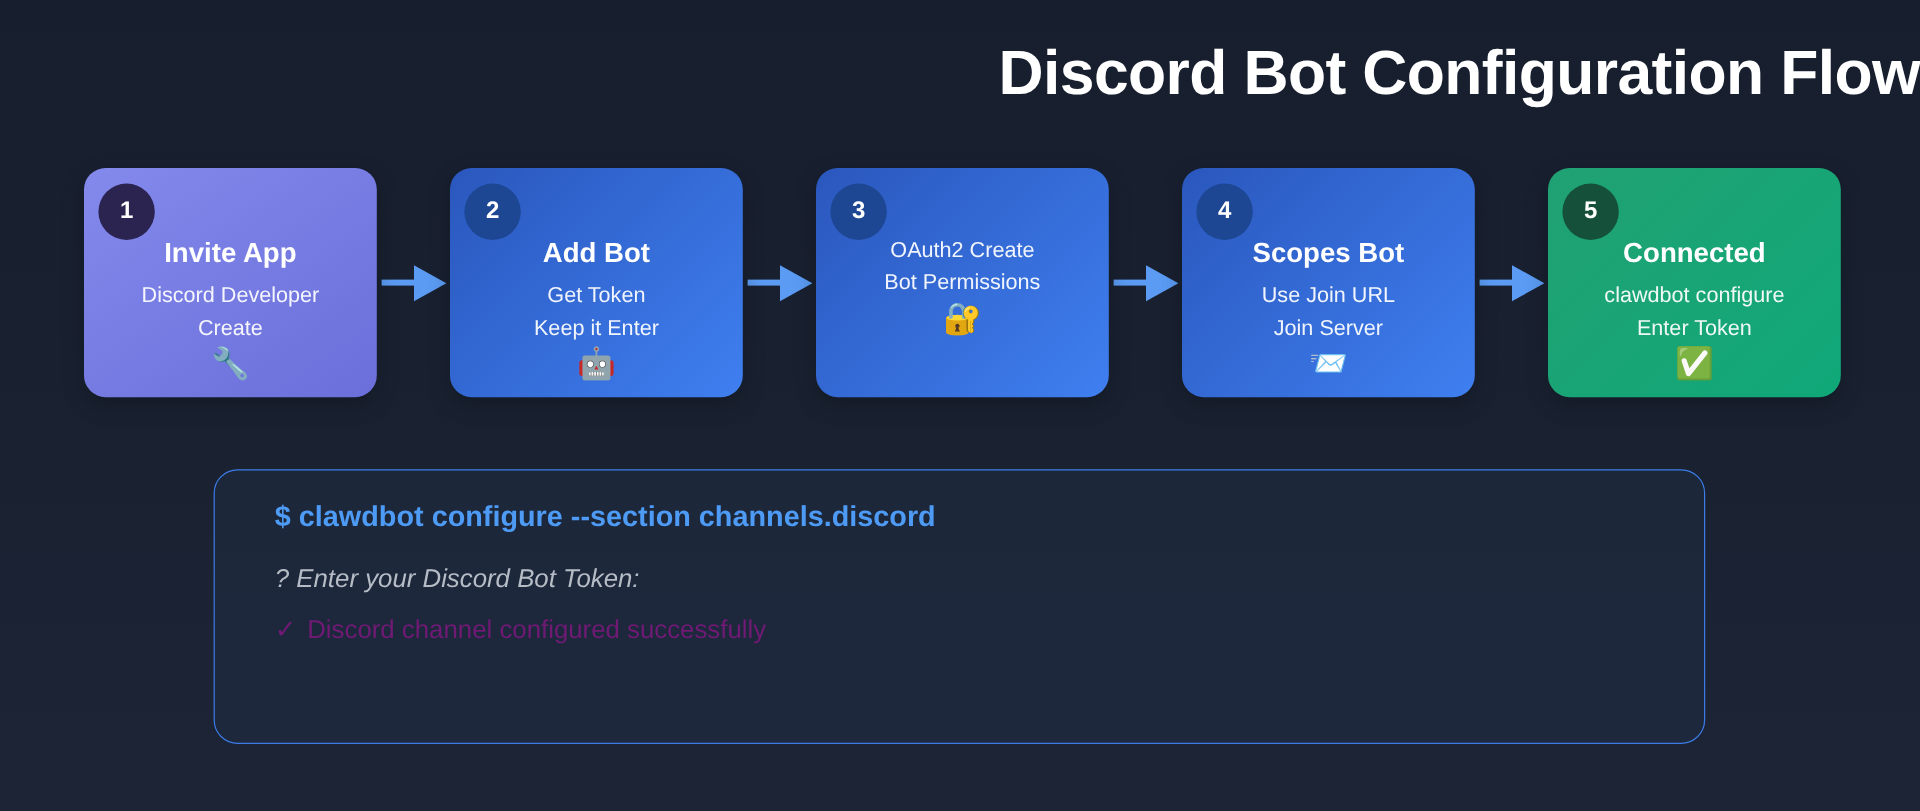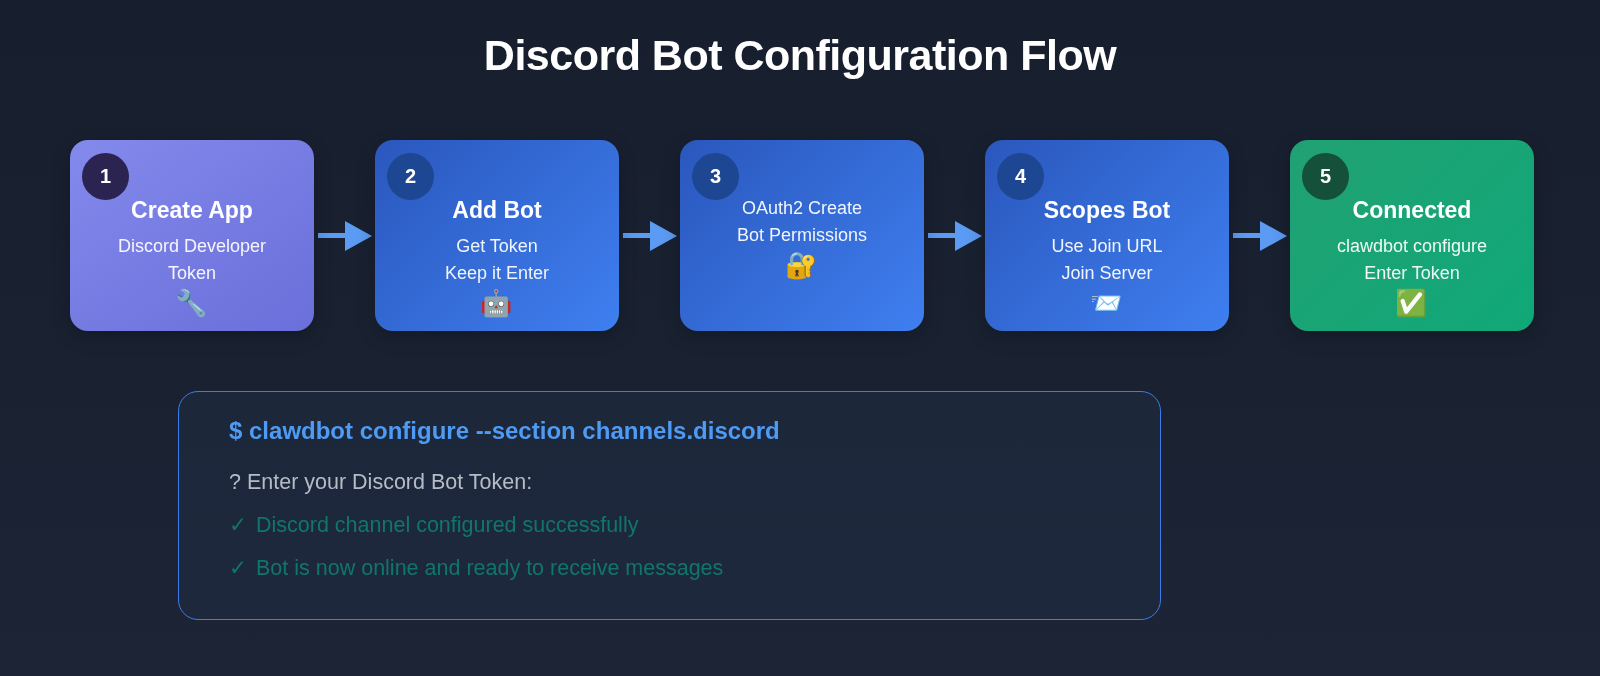--- a/index.html
+++ b/index.html
@@ -7,22 +7,22 @@
   body {
     font-family: "Liberation Sans", "DejaVu Sans", sans-serif;
     background: linear-gradient(180deg, #171e2e 0%, #1a2232 60%, #1c2436 100%);
     position: relative;
     color: #fff;
   }
 
   .page-title {
     position: absolute;
     top: 31px; left: 0; width: 100%;
-    text-align: center;
-    font-size: 43px;
+    text-align: right;
+    font-size: 52px;
     font-weight: 800;
     letter-spacing: -0.5px;
     color: #ffffff;
   }
 
   .flow-row {
     position: absolute;
     left: 70px; top: 140px;
     display: flex;
     align-items: center;
@@ -76,55 +76,56 @@
   .arrow-head {
     width: 0; height: 0;
     border-top: 15px solid transparent;
     border-bottom: 15px solid transparent;
     border-left: 27px solid #5b9bf3;
   }
 
   .terminal-box {
     position: absolute;
     left: 178px; top: 391px;
-    width: 983px; height: 229px;
+    width: 1243px; height: 229px;
     border: 1.5px solid #3c7ce8;
     border-radius: 20px;
     background: rgba(46, 68, 110, 0.14);
     padding: 24px 50px 0 50px;
   }
   .terminal-command {
     font-size: 24px; font-weight: 700; line-height: 30px;
     color: #4e9bf5;
     margin-bottom: 22px;
   }
   .terminal-prompt {
     font-size: 21.5px; line-height: 28px;
     color: #b6bcc6;
     margin-bottom: 15px;
+    font-style: italic;
   }
   .terminal-success {
     font-size: 21.5px; line-height: 28px;
-    color: #0f766e;
+    color: #701a75;
     margin-bottom: 15px;
   }
   .check-icon { margin-right: 9px; }
 </style>
 </head>
 <body>
 
 <h1 class="page-title">Discord Bot Configuration Flow</h1>
 
 <div class="flow-row">
 
   <div class="flow-card purple">
     <div class="step-badge">1</div>
-    <div class="card-title">Create App</div>
+    <div class="card-title">Invite App</div>
     <div class="card-line">Discord Developer</div>
-    <div class="card-line">Token</div>
+    <div class="card-line">Create</div>
     <div class="card-emoji">🔧</div>
   </div>
 
   <div class="flow-arrow">
     <div class="arrow-inner">
         <div class="arrow-shaft"></div>
         <div class="arrow-head"></div>
       </div>
   </div>
 
@@ -181,16 +182,13 @@
   </div>
 
 </div>
 
 <div class="terminal-box">
   <div class="terminal-command">$ clawdbot configure --section channels.discord</div>
   <div class="terminal-prompt">? Enter your Discord Bot Token:</div>
   <div class="terminal-success">
     <span class="check-icon">✓</span><span>Discord channel configured successfully</span>
   </div>
-  <div class="terminal-success">
-    <span class="check-icon">✓</span><span>Bot is now online and ready to receive messages</span>
-  </div>
 </div>
 
 </body></html>

